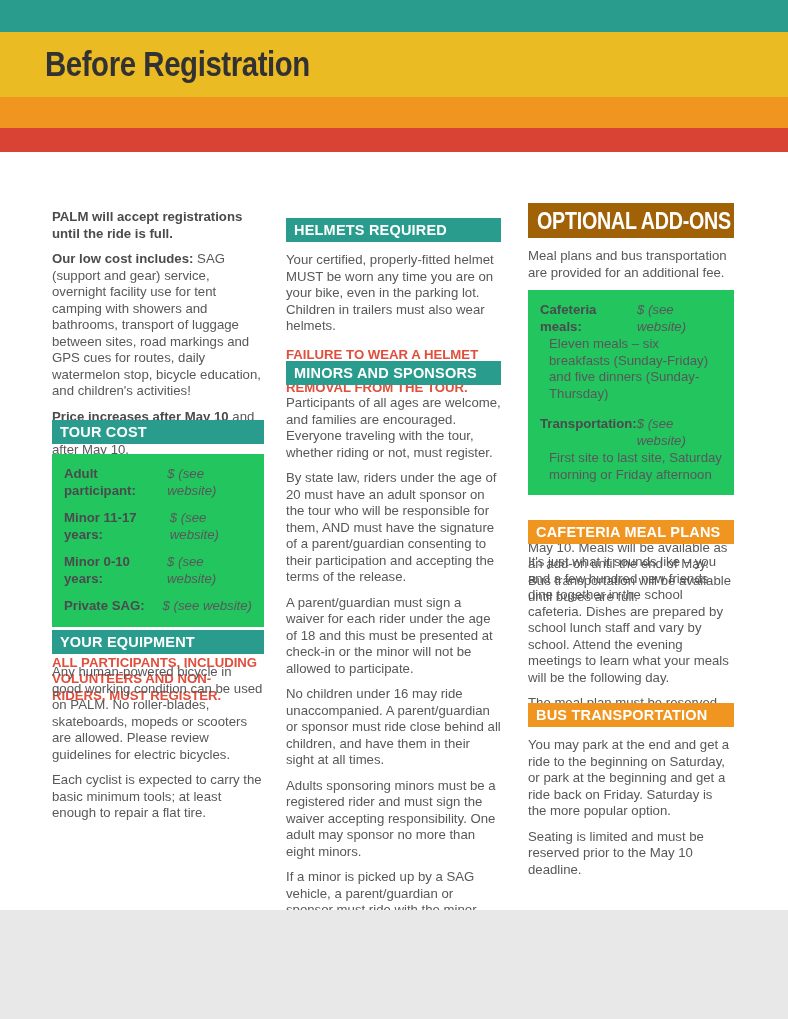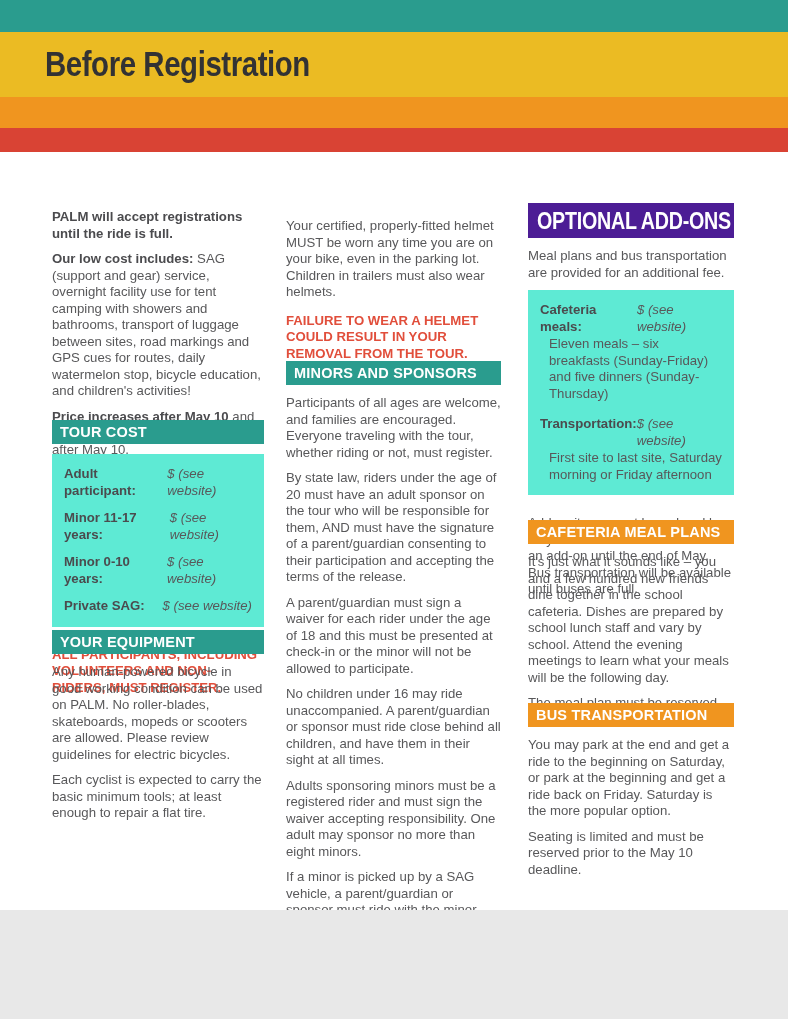--- a/index.html
+++ b/index.html
@@ -34,35 +34,35 @@
     box-sizing:border-box;height:24px;line-height:24px;
     padding-left:8px;margin:0 0 10px 0;
     background:#2A9C8E;color:#ffffff;
     font-size:14.5px;font-weight:bold;letter-spacing:0.2px;
     white-space:nowrap;
   }
   .hdr-orange{background:#F0951F;}
   .hdr-big{
     box-sizing:border-box;height:35px;line-height:35px;
     padding-left:9px;margin:0 0 10px 0;
-    background:#4c1d95;color:#ffffff;font-weight:bold;
+    background:#a16207;color:#ffffff;font-weight:bold;
   }
   .hdr-big .condensed{
     display:inline-block;font-size:24px;
     transform:scaleX(0.82);transform-origin:left center;
     white-space:nowrap;letter-spacing:-0.3px;
   }
   .warning{
     font-weight:bold;color:#E14E3B;margin:12px 0 10px 0;
     line-height:16.5px;
   }
   
   .cream{
-    background:#5eead4;box-sizing:border-box;
-    padding:12px 12px 10px 12px;margin:2px 0 20px 0;
+    background:#22c55e;box-sizing:border-box;
+    padding:12px 12px 10px 12px;margin:2px 0 28px 0;
   }
   .price-row{
     display:flex;justify-content:space-between;align-items:center;
     margin-bottom:11px;
   }
   .price-row:last-child{margin-bottom:2px;}
   .price-label{font-weight:bold;color:#4B4B4E;}
   .price-value{font-style:italic;}
   .addon-item{margin-bottom:14px;}
   .addon-item:last-child{margin-bottom:2px;}
@@ -119,20 +119,21 @@
     <div class="warning">ALL PARTICIPANTS, INCLUDING VOLUNTEERS AND NON-RIDERS, MUST REGISTER.</div>
   </div>
 
   <div class="sec c1" style="top:630px">
     <div class="hdr">YOUR EQUIPMENT</div>
     <p>Any human-powered bicycle in good working condition can be used on PALM. No roller-blades, skateboards, mopeds or scooters are allowed. Please review guidelines for electric bicycles.</p>
     <p>Each cyclist is expected to carry the basic minimum tools; at least enough to repair a flat tire.</p>
   </div>
 
   <div class="sec c2" style="top:218px">
+    <div class="hdr">HELMETS REQUIRED</div>
     <p>Your certified, properly-fitted helmet MUST be worn any time you are on your bike, even in the parking lot. Children in trailers must also wear helmets.</p>
     <div class="warning">FAILURE TO WEAR A HELMET COULD RESULT IN YOUR REMOVAL FROM THE TOUR.</div>
   </div>
 
   <div class="sec c2" style="top:361px">
     <div class="hdr">MINORS AND SPONSORS</div>
     <p>Participants of all ages are welcome, and families are encouraged. Everyone traveling with the tour, whether riding or not, must register.</p>
     <p>By state law, riders under the age of 20 must have an adult sponsor on the tour who will be responsible for them, AND must have the signature of a parent/guardian consenting to their participation and accepting the terms of the release.</p>
     <p>A parent/guardian must sign a waiver for each rider under the age of 18 and this must be presented at check-in or the minor will not be allowed to participate.</p>
     <p>No children under 16 may ride unaccompanied. A parent/guardian or sponsor must ride close behind all children, and have them in their sight at all times.</p>

